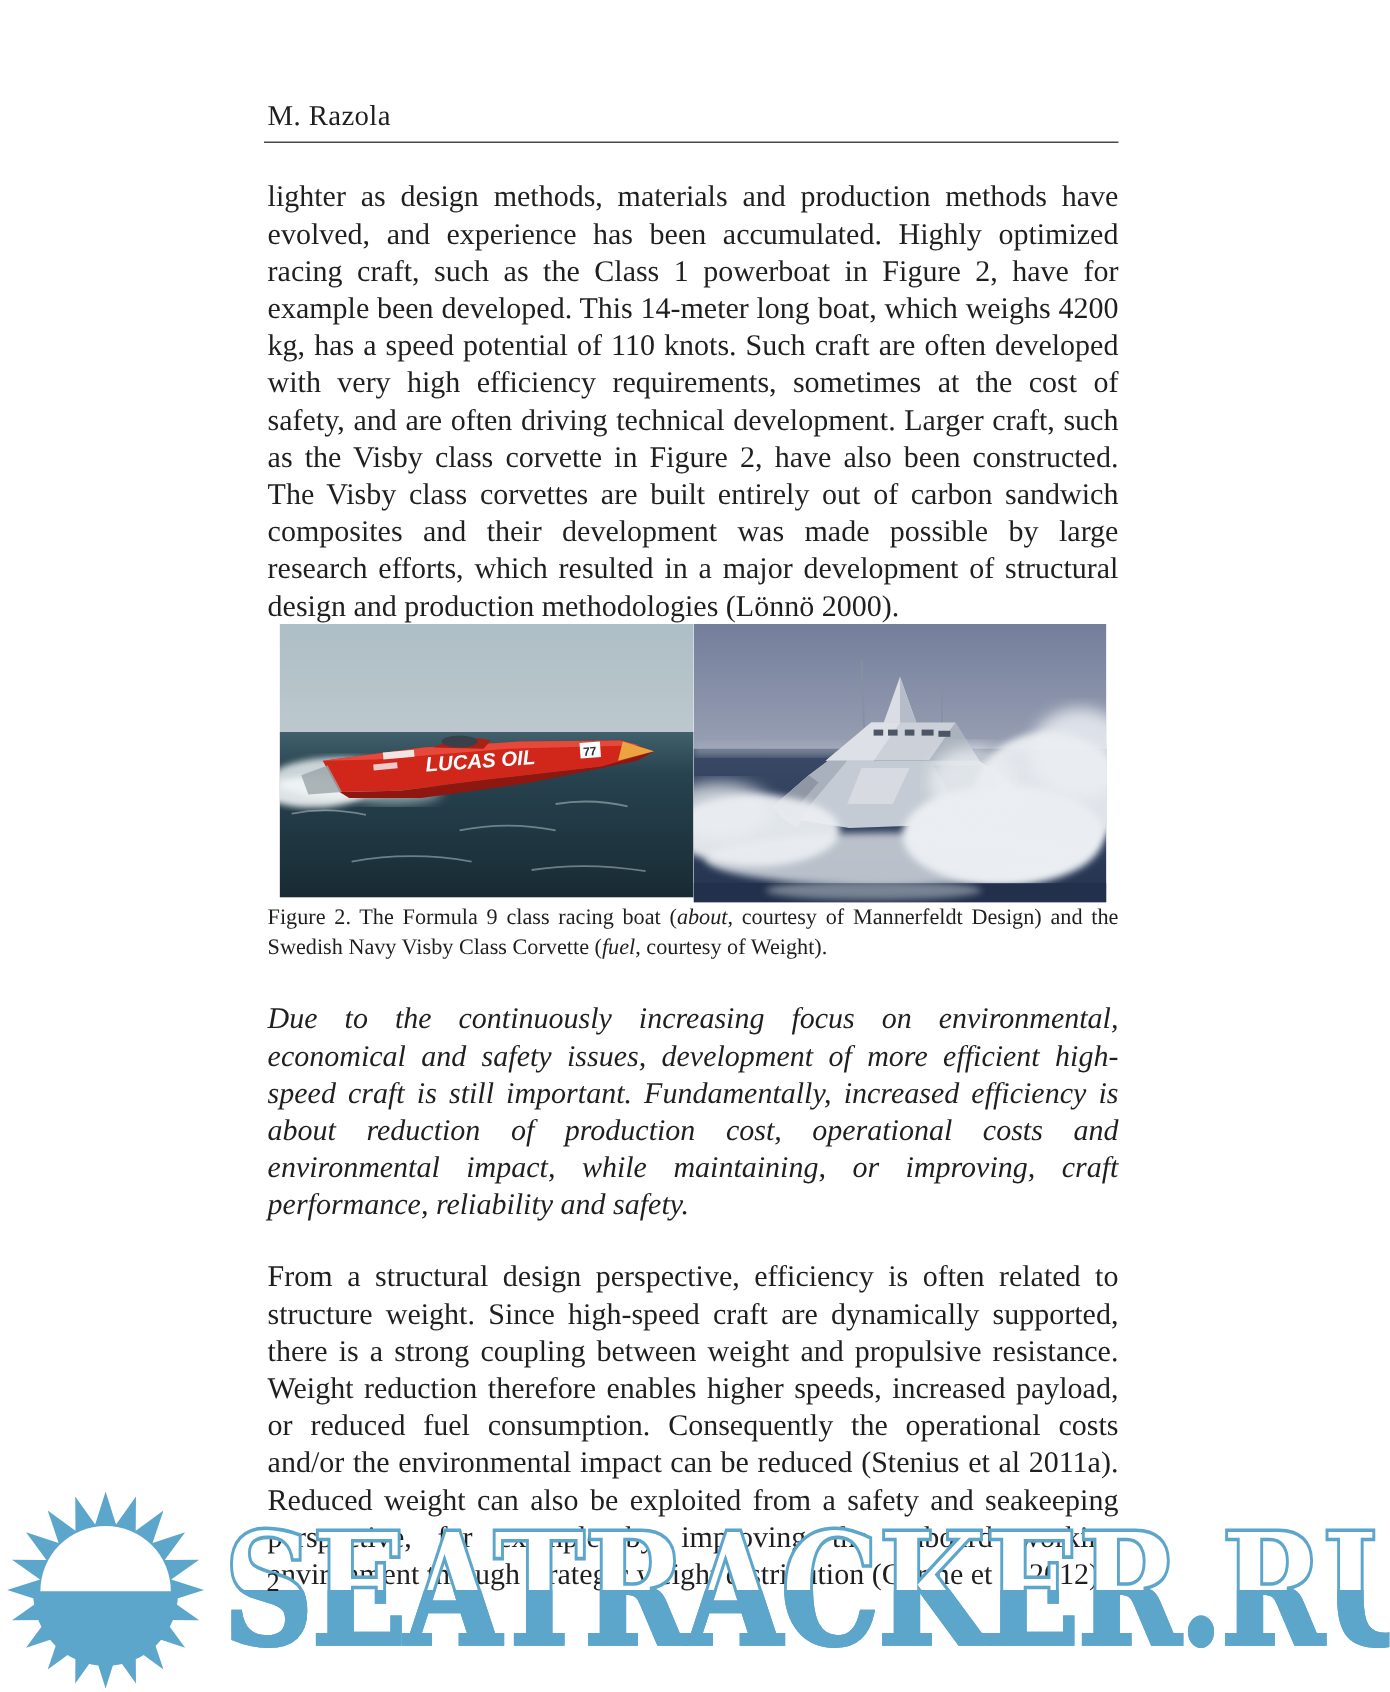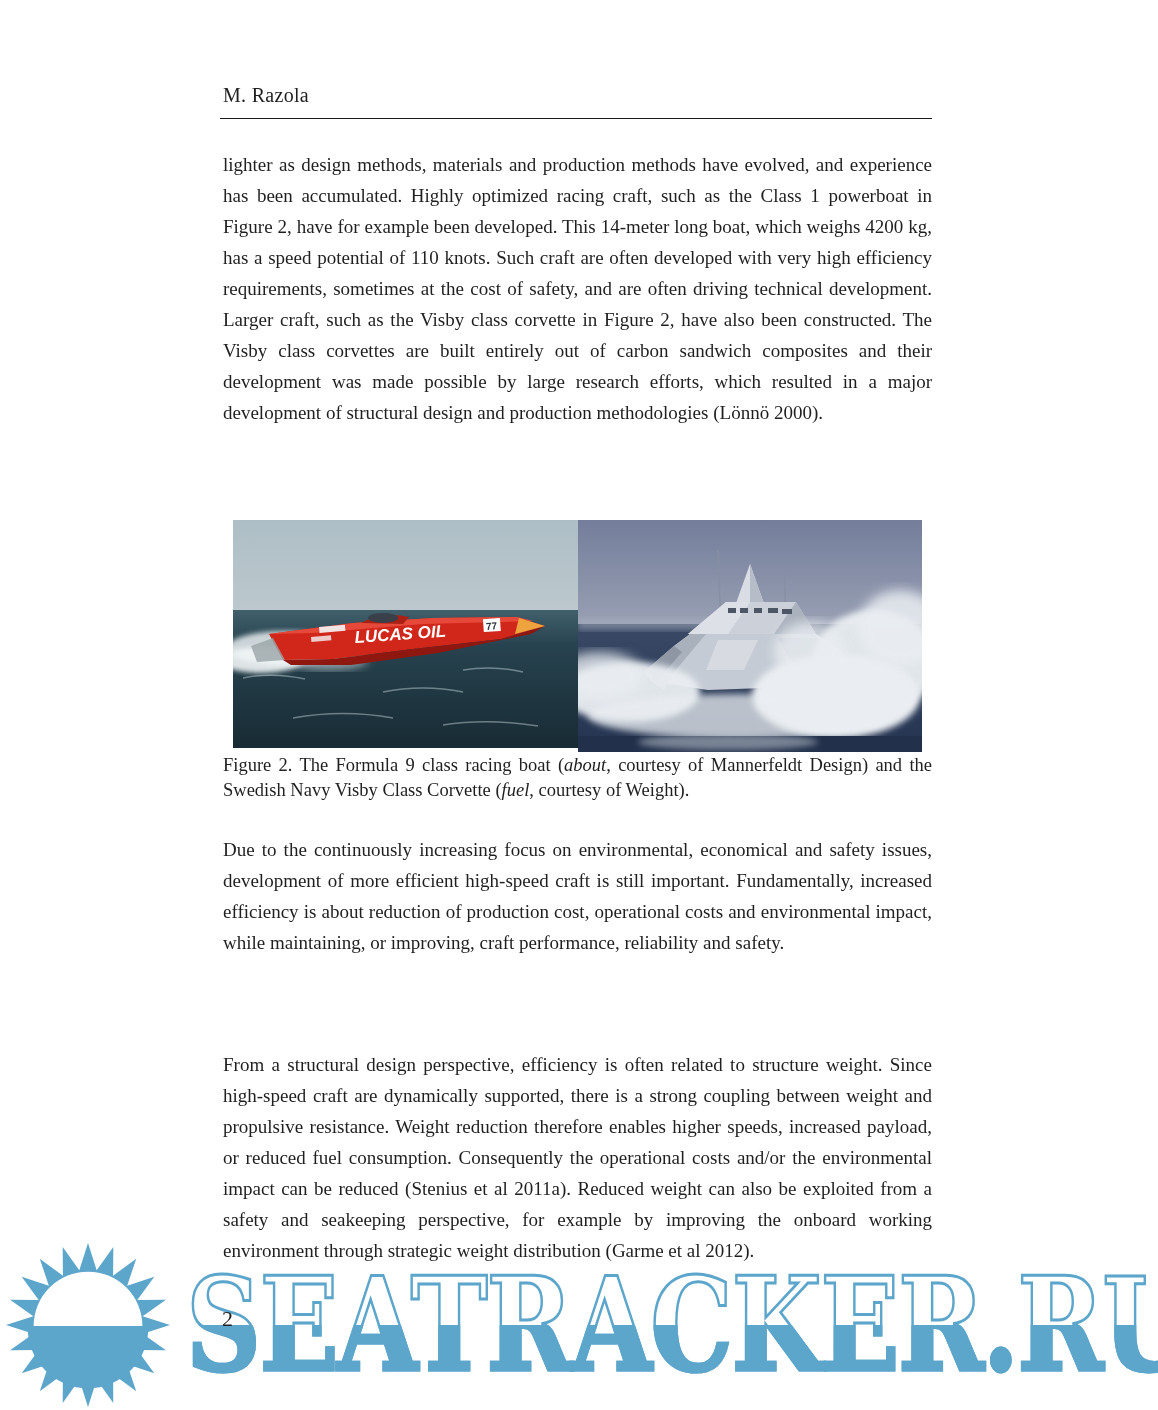--- a/index.html
+++ b/index.html
@@ -2,32 +2,32 @@
 <html><head>
 <meta charset="utf-8">
 <style>
   html,body{margin:0;padding:0;}
   body{
     width:1158px;height:1410px;position:relative;background:#ffffff;
     font-family:"Liberation Serif", serif;color:#1f1f1f;overflow:hidden;
   }
   .layer-text{position:absolute;z-index:2;}
   .header-text{
-    left:223px;top:84px;font-size:20px;letter-spacing:0.3px;
+    left:223px;top:84px;font-size:24px;letter-spacing:0.3px;
   }
   .header-rule{
     position:absolute;left:220px;top:118px;width:712px;height:0;
     border-top:1.8px solid #1c1c1c;z-index:2;
   }
   .para{
-    left:223px;width:709px;font-size:19px;line-height:31px;
+    left:223px;width:709px;font-size:25px;line-height:31px;
     text-align:justify;text-justify:inter-word;
   }
   .para-1{top:149px;}
-  .para-2{top:834px;}
+  .para-2{top:834px;font-style:italic;}
   .para-3{top:1006px;margin-top:43px;}
   .figure-wrap{
     position:absolute;left:233px;top:520px;width:690px;height:233px;
     display:flex;align-items:flex-start;z-index:2;
   }
   .figure-wrap svg{display:block;flex:0 0 auto;}
   .caption{
     left:223px;top:753px;width:709px;font-size:18.5px;line-height:25px;
     text-align:justify;
   }

